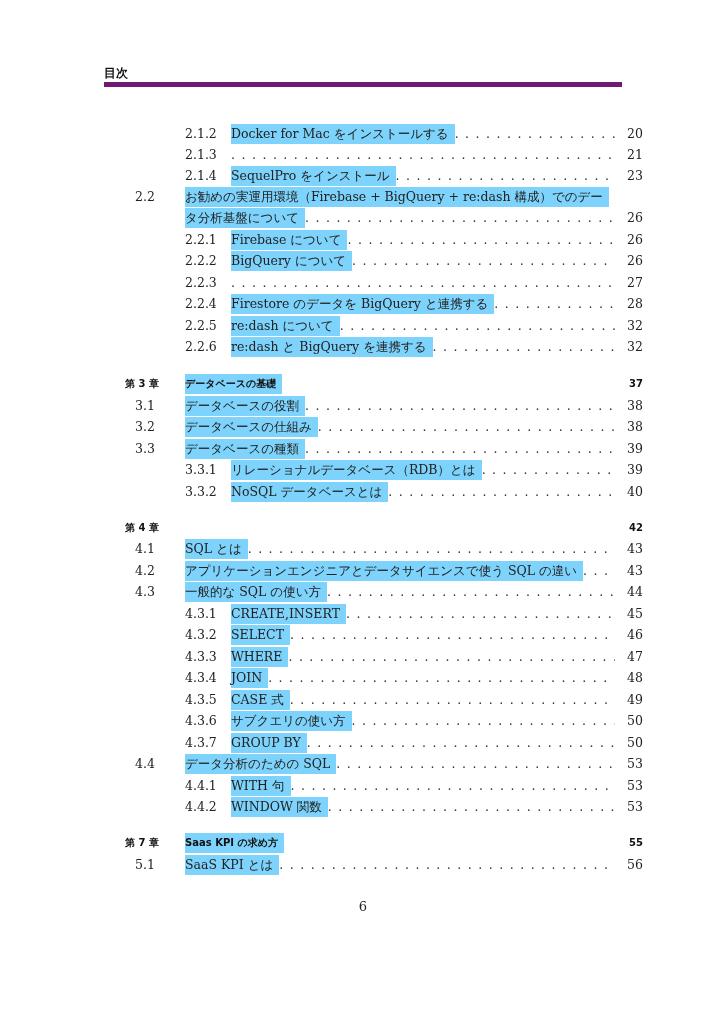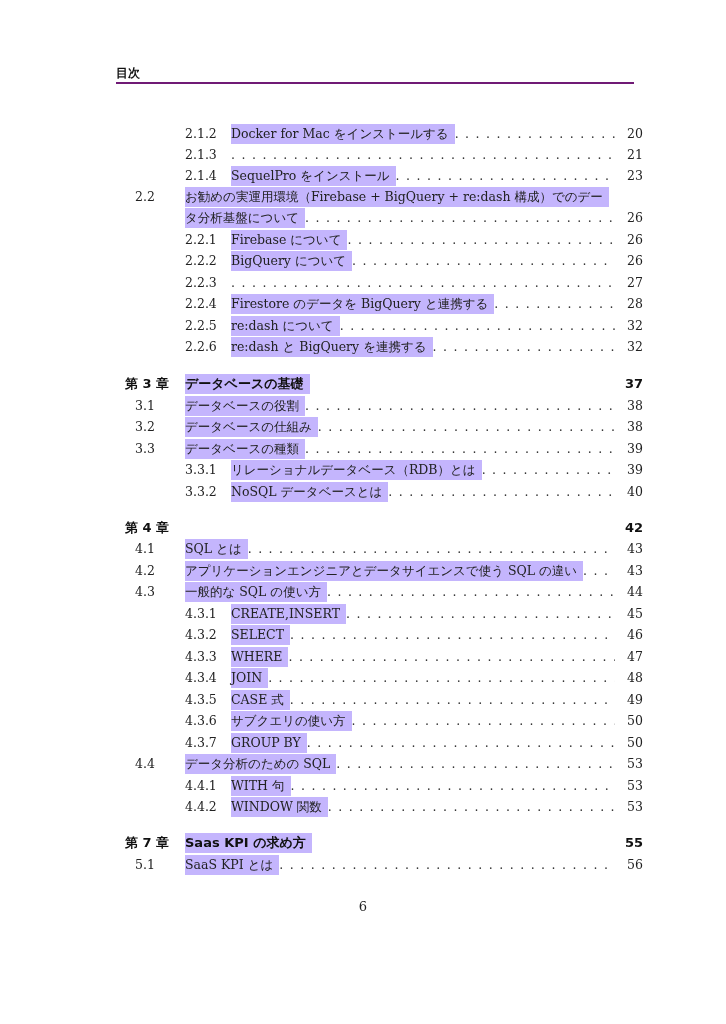--- a/index.html
+++ b/index.html
@@ -2,49 +2,49 @@
 <html><head>
   <meta charset="utf-8">
   <style>
     html, body { margin: 0; padding: 0; background: #ffffff; }
     body {
       width: 726px; height: 1024px; position: relative; overflow: hidden;
       font-family: "DejaVu Serif", "Liberation Serif", serif;
       color: #222;
     }
     .header {
-      position: absolute; left: 116px; top: 64px; width: 518px;
-      border-bottom: 2px solid #701a75;
+      position: absolute; left: 104px; top: 64px; width: 518px;
+      border-bottom: 5px solid #701a75;
       height: 18px;
     }
     .header-title {
       font-family: "DejaVu Sans", "Liberation Sans", sans-serif;
       font-weight: bold; font-size: 12px; color: #111;
       position: absolute; left: 0; top: 1px;
     }
     .toc { position: absolute; left: 104px; top: 0; width: 518px; }
     .row {
       position: absolute; left: 0; width: 518px; height: 20px;
       font-size: 12.5px; line-height: 20px; white-space: nowrap; margin-left: 21px;
     }
     .num { position: absolute; display: inline-block; }
     .title { position: absolute; display: flex; right: 28px; }
-    .title-text { flex: 0 0 auto; padding-right: 6px; background: #c4b5fd; }
+    .title-text { flex: 0 0 auto; padding-right: 6px; background: #7dd3fc; }
     .dots {
       flex: 1 1 auto; overflow: hidden; letter-spacing: 6.5px; color: #333;
       text-align: right;
     }
     .page { position: absolute; right: 0; text-align: center; }
     .row.l1 .num { left: 10px; }
     .row.l1 .title { left: 60px; }
     .row.l2 .num { left: 60px; }
     .row.l2 .title { left: 106px; }
     .row.chapter {
       font-family: "DejaVu Sans", "Liberation Sans", sans-serif;
-      font-weight: bold; font-size: 13px; color: #111; text-decoration: underline;
+      font-weight: bold; font-size: 10px; color: #111; text-decoration: underline;
     }
     .row.chapter .num { left: 0; }
     .row.chapter .title { left: 60px; right: 28px; }
     .row.cont .title { left: 60px; }
     .footer-page {
       position: absolute; top: 899px; left: 0; width: 726px; text-align: center;
       font-size: 13px;
     }
   </style>
 </head>

